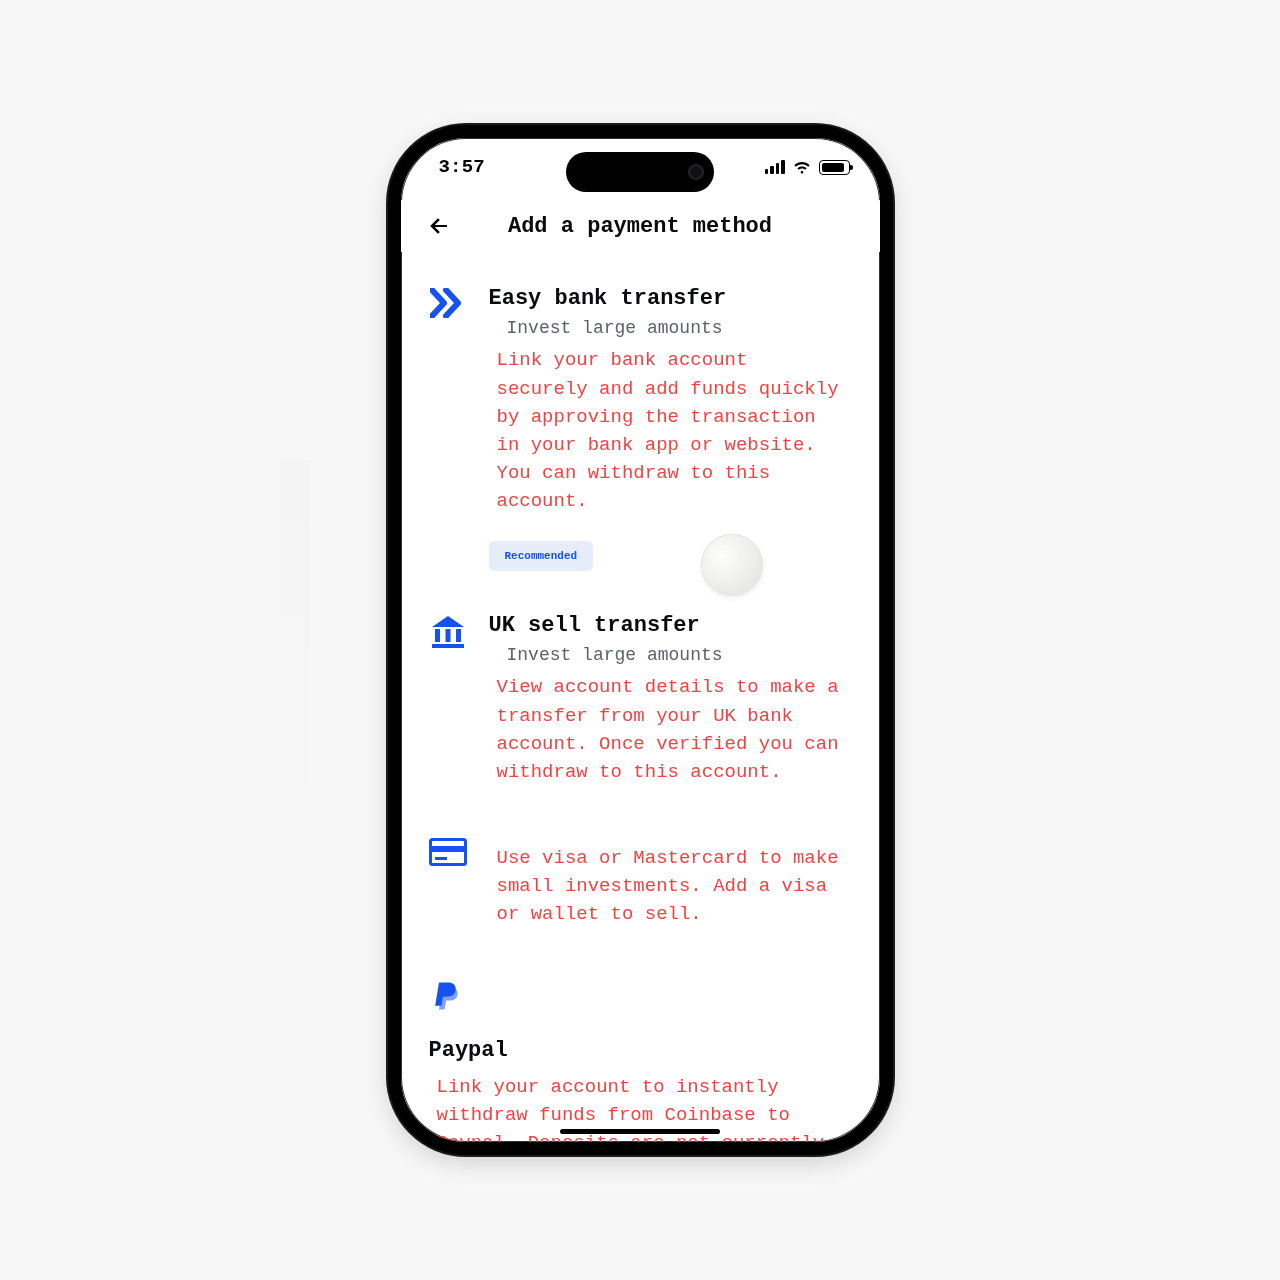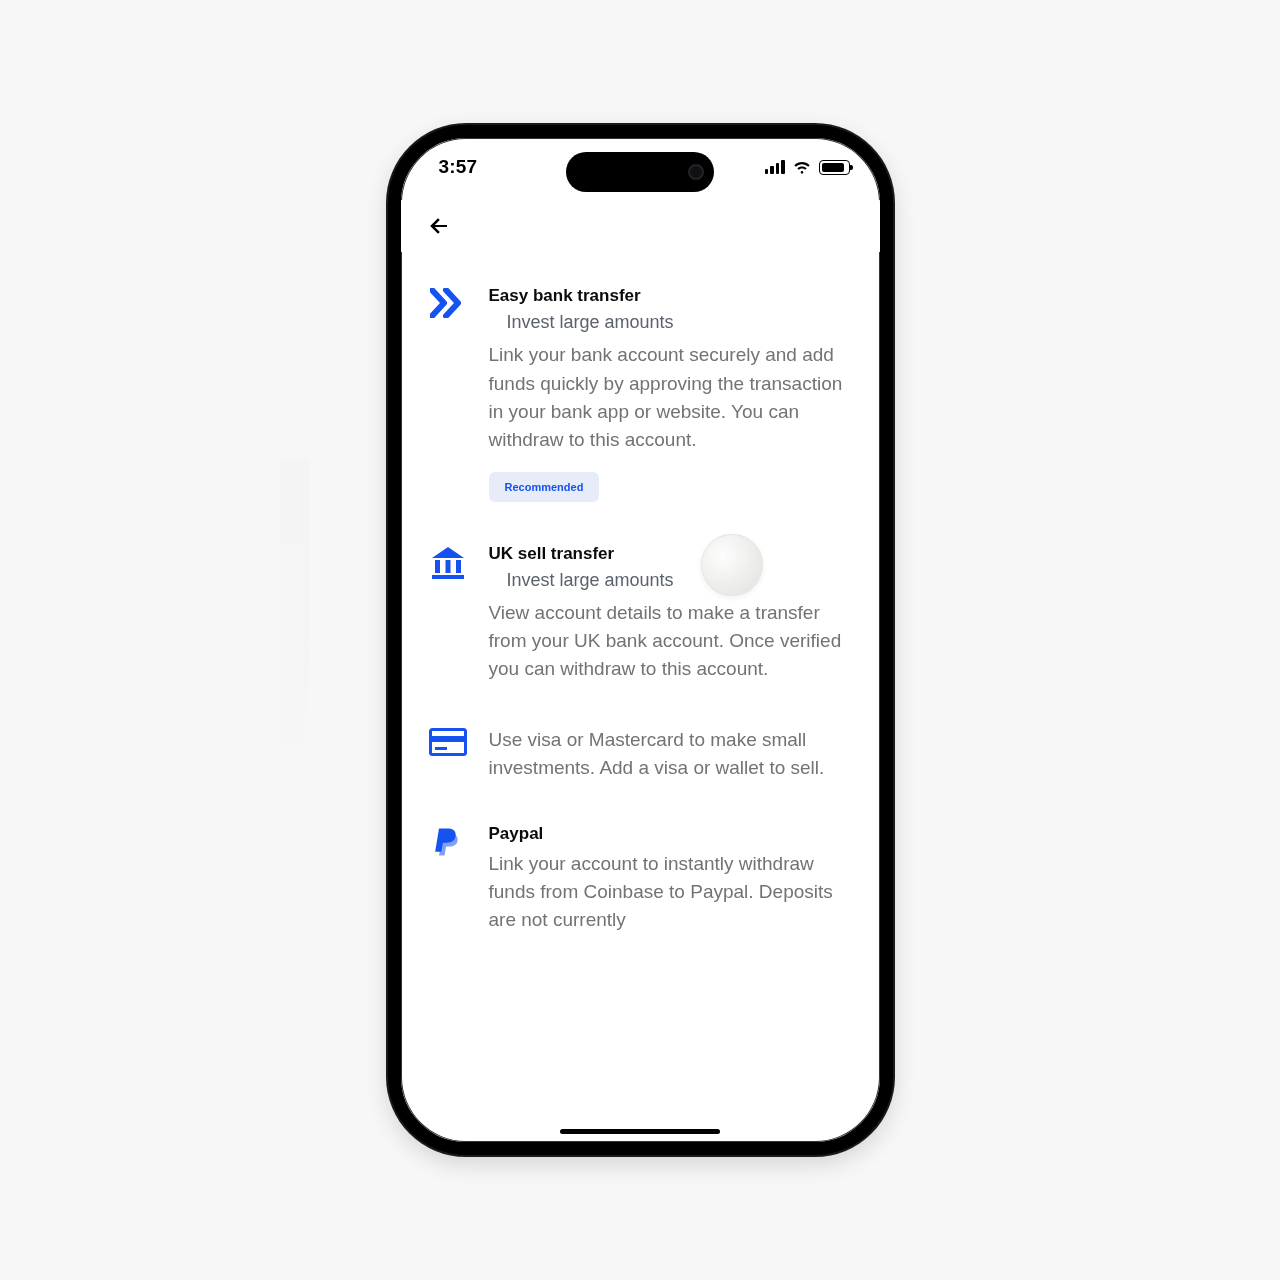--- a/index.html
+++ b/index.html
@@ -6,21 +6,21 @@
     --bg:#f7f7f7;
     --phone-black:#000;
     --screen-bg:#ffffff;
     --text:#0a0b0d;
     --muted:#5b616e;
     --brand:#1652f0;
     --pill-bg:#e7ecf9;
   }
   *{box-sizing:border-box;}
   html,body{margin:0;padding:0;width:1280px;height:1280px;background:var(--bg);font-family:-apple-system,BlinkMacSystemFont,"Segoe UI",Helvetica,Arial,sans-serif;}
-  .stage{width:1280px;height:1280px;display:flex;align-items:center;justify-content:center;position:relative;}
+  .stage{width:1280px;height:1280px;display:flex;align-items:center;justify-content:center;position:relative;font-family:Liberation Mono, monospace;}
   
   .stage::before{content:"";position:absolute;left:280px;top:460px;width:30px;height:380px;background:linear-gradient(#f0f0f0,#f6f6f6);opacity:.4;}
 
   
   .phone{
     position:relative;
     width:505px;height:1030px;
     background:var(--screen-bg);
     border:13px solid var(--phone-black);
     border-radius:78px;
@@ -57,27 +57,27 @@
   }
   .back{width:28px;height:28px;display:flex;align-items:center;justify-content:center;cursor:pointer;}
   .title{font-size:22px;font-weight:700;color:var(--text);flex:1;text-align:center;margin-left:-48px;}
 
   
   .content{
     position:absolute;top:118px;left:0;right:0;bottom:0;
     padding:30px 28px 0 28px;overflow:hidden;
   }
   .row{display:flex;gap:22px;margin-bottom:42px;}
-  .row:last-child{margin-bottom:0;}
+  .row:last-child{margin-bottom:0;flex-direction:column;}
   .icon-col{width:38px;flex:none;display:flex;justify-content:center;}
   .icon-col svg{margin-top:2px;}
   .body-col{flex:1;min-width:0;}
-  .hdg{font-size:17px;font-weight:700;color:var(--text);line-height:1.2;margin:0 0 6px;}
+  .hdg{font-size:22px;font-weight:700;color:var(--text);line-height:1.2;margin:0 0 6px;}
   .sub{font-size:18px;color:var(--muted);margin:0 18px 8px;}
-  .desc{font-size:19px;color:#737373;line-height:1.48;margin:0;}
+  .desc{font-size:19px;color:#ef4444;line-height:1.48;margin:8px;}
   .pill{display:inline-block;margin-top:18px;padding:9px 16px;background:var(--pill-bg);color:var(--brand);font-weight:700;font-size:11px;border-radius:6px;}
 
   
   .touchdot{
     position:absolute;width:62px;height:62px;border-radius:50%;
     background:radial-gradient(circle at 35% 35%, #fefefe, #e5e5e2 70%);
     box-shadow:0 2px 6px rgba(0,0,0,.08), inset 0 0 0 1px #e2e2dc;
     left:300px;top:396px;z-index:6;opacity:.85;
   }
 
@@ -110,20 +110,21 @@
           </span>
       </div>
     </div>
 
     <div class="app-header">
       <div class="back">
         <svg width="24" height="24" viewBox="0 0 24 24">
           <path d="M20 11H7.8l5-5L11 4.2 3.2 12 11 19.8l1.8-1.8-5-5H20z" fill="#000"></path>
         </svg>
       </div>
+      <div class="title">Add a payment method</div>
     </div>
 
     <div class="content">
 
       <div class="row">
         <div class="icon-col">
           <svg width="36" height="30" viewBox="0 0 36 30">
             <path d="M2 2 L14 15 L2 28" stroke="#1652f0" stroke-width="6" fill="none" stroke-linecap="round" stroke-linejoin="round"></path>
             <path d="M16 2 L28 15 L16 28" stroke="#1652f0" stroke-width="6" fill="none" stroke-linecap="round" stroke-linejoin="round"></path>
           </svg>

